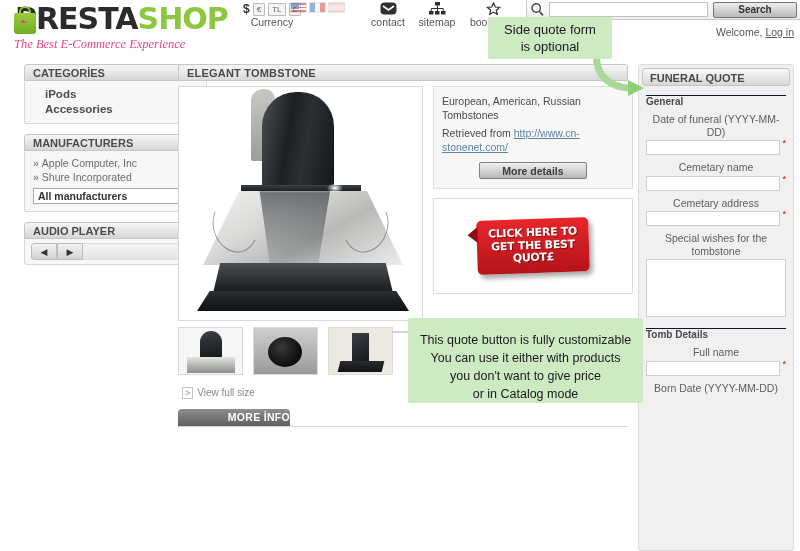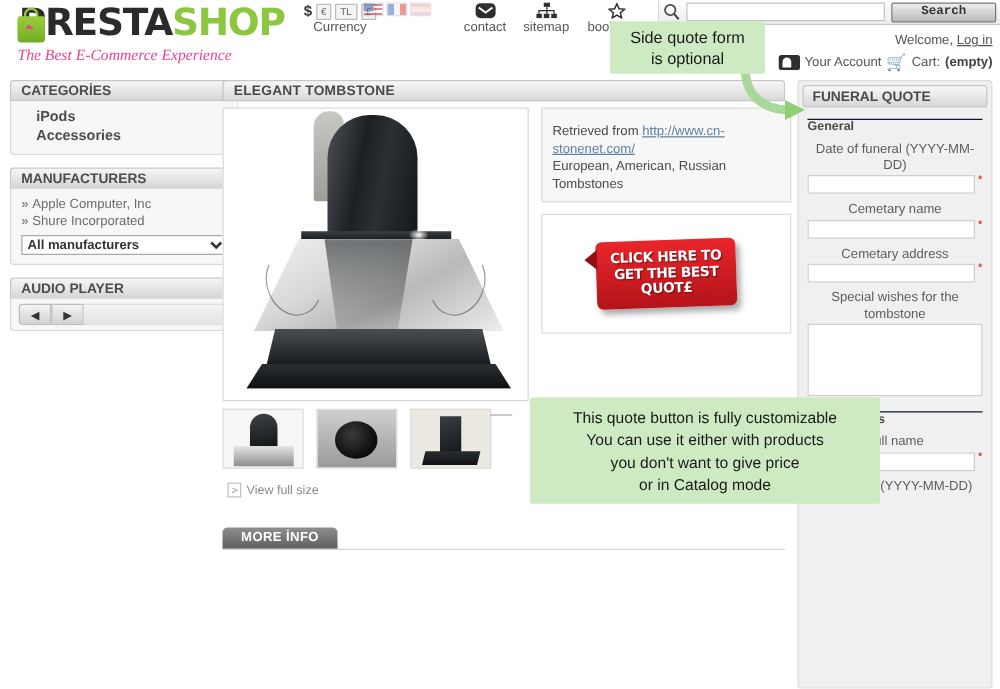--- a/index.html
+++ b/index.html
@@ -73,36 +73,36 @@
   }
   #search-input {
     flex: 1; height: 15px; border: 1px solid #c2c2c2; background: #fff;
     font-size: 10px; padding: 0 3px; margin: 0 5px 0 4px; color: #333;
     font-family: "Liberation Sans", sans-serif;
   }
   #search-button {
     width: 84px; height: 16px; border: 1px solid #777;
     background: linear-gradient(180deg,#eeeeee,#b9b9b9);
     font-size: 10px; font-weight: bold; color: #333; border-radius: 2px;
-    font-family: Liberation Mono, monospace; cursor: pointer;
+    font-family: Liberation Sans, sans-serif; cursor: pointer;
   }
 
   #welcome-row { position: absolute; right: 6px; top: 26px; font-size: 10.5px; color: #555; }
   #welcome-row a { color: #555; text-decoration: underline; }
   #account-row { position: absolute; right: 6px; top: 42px; font-size: 10.5px; color: #555;
                  display: flex; align-items: center; gap: 4px; }
   .acct-icon { display:inline-block; width: 17px; height: 12px; background: #2f2f2f;
                border-radius: 2px; position: relative; }
   .acct-icon:after { content:""; position:absolute; left:3px; top:2px; width:7px; height:8px;
                      background:#fff; border-radius: 4px 4px 0 0; }
   .cart-icon { font-size: 13px; color: #3b3b3b; }
   .cart-empty { font-weight: bold; color: #444; }
 
   
-  #left-col { position: absolute; left: 8px; top: 64px; width: 183px; }
+  #left-col { position: absolute; left: 24px; top: 64px; width: 183px; }
   .block { margin-bottom: 10px; }
   .block-title {
     height: 17px; line-height: 17px; padding-left: 8px;
     background: linear-gradient(180deg,#f6f6f6,#d6d6d6);
     border: 1px solid #c6c6c6; border-radius: 3px 3px 0 0;
     font-size: 11px; font-weight: bold; color: #4c4c4c;
     font-family: "Liberation Sans", sans-serif;
   }
   .block-body {
     border: 1px solid #d8d8d8; border-top: none; background: #f7f7f7;
@@ -242,23 +242,23 @@
     color: #fff; font-weight: bold; font-size: 11px; line-height: 12.5px;
     text-align: center; font-family: "DejaVu Sans", sans-serif;
     letter-spacing: -.3px; text-shadow: 1px 1px 1px rgba(0,0,0,.4);
   }
 
   #util-links { margin-top: 10px; padding-left: 4px; }
   .util-link { font-size: 10px; color: #8a8a8a; padding: 2px 0; }
   .util-link .arr { border: 1px solid #c2c2c2; padding: 0 2px; font-size: 9px; margin-right: 4px; color:#999; }
 
   #more-info-tab {
-    margin-top: 22px; width: 92px; height: 17px; line-height: 17px;
+    margin-top: 9px; width: 112px; height: 17px; line-height: 17px;
     background: linear-gradient(180deg,#8e8e8e,#5f5f5f);
-    color: #fff; font-size: 10.5px; font-weight: bold; text-align: center;
+    color: #fff; font-size: 10.5px; font-weight: bold; text-align: right;
     border-radius: 4px 4px 0 0; letter-spacing: .3px;
   }
   #more-info-rule { width: 450px; height: 1px; background: #d6d6d6; }
   #more-info-text { margin-top: 12px; padding-left: 8px; font-size: 11px; color: #3c3c3c; }
 
   
   #right-col {
     position: absolute; left: 638px; top: 64px; width: 156px;
     background: #f0f0f0; border: 1px solid #dcdcdc; border-radius: 3px;
     padding: 0 0 6px 0; height: 487px;
@@ -289,21 +289,21 @@
 
   
   .callout {
     position: absolute; background: #cdeac2; color: #1a1a1a;
     font-size: 13px; line-height: 17px; text-align: center;
     font-family: "Liberation Sans", sans-serif;
     display: flex; align-items: center; justify-content: center;
     border-radius: 2px;
   }
   #callout-top { left: 488px; top: 17px; width: 124px; height: 42px; }
-  #callout-bottom { left: 424px; top: 318px; width: 280px; height: 85px; font-size: 12.5px; line-height: 18px; }
+  #callout-bottom { left: 408px; top: 318px; width: 235px; height: 85px; font-size: 12.5px; line-height: 18px; align-items: flex-end; }
   #arrow-top { position: absolute; left: 590px; top: 53px; width: 58px; height: 48px; }
   #arrow-bottom { position: absolute; left: 392px; top: 327px; width: 18px; height: 10px; }
 </style>
 </head>
 <body>
 
 <div id="page">
 
   <div id="header">
 
@@ -370,27 +370,20 @@
       </svg>
       <input id="search-input" type="text" placeholder="" style="">
       <button id="search-button">Search</button>
     </div>
 
     <div id="welcome-row">
       <span>Welcome,</span>
       <a href="#">Log in</a>
     </div>
 
-    <div id="account-row">
-      <span class="acct-icon"></span>
-      <span>Your Account</span>
-      <span class="cart-icon">🛒</span>
-      <span>Cart:</span>
-      <span class="cart-empty">(empty)</span>
-    </div>
   </div>
 
   <div id="left-col">
 
     <div class="block">
       <div class="block-title">CATEGORİES</div>
       <div class="block-body">
         <div class="cat-item">iPods</div>
         <div class="cat-item">Accessories</div>
       </div>
@@ -454,25 +447,26 @@
 
         <div id="util-links">
           <div class="util-link">
             <span class="arr">&gt;</span><span>View full size</span>
           </div>
         </div>
       </div>
 
       <div id="info-col">
         <div class="side-box">
+          <div>European, American, Russian Tombstones</div>
           <div style="margin-top:4px;">
             <span>Retrieved from</span>
             <a href="#">http://www.cn-stonenet.com/</a>
           </div>
-          <div>European, American, Russian Tombstones</div>
+          <button id="more-details-btn">More details</button>
         </div>
 
         <div id="quote-box">
           <div id="quote-stamp">
             <span id="quote-stamp-text">CLICK HERE TO GET THE BEST QUOT£</span>
           </div>
         </div>
       </div>
     </div>
 

